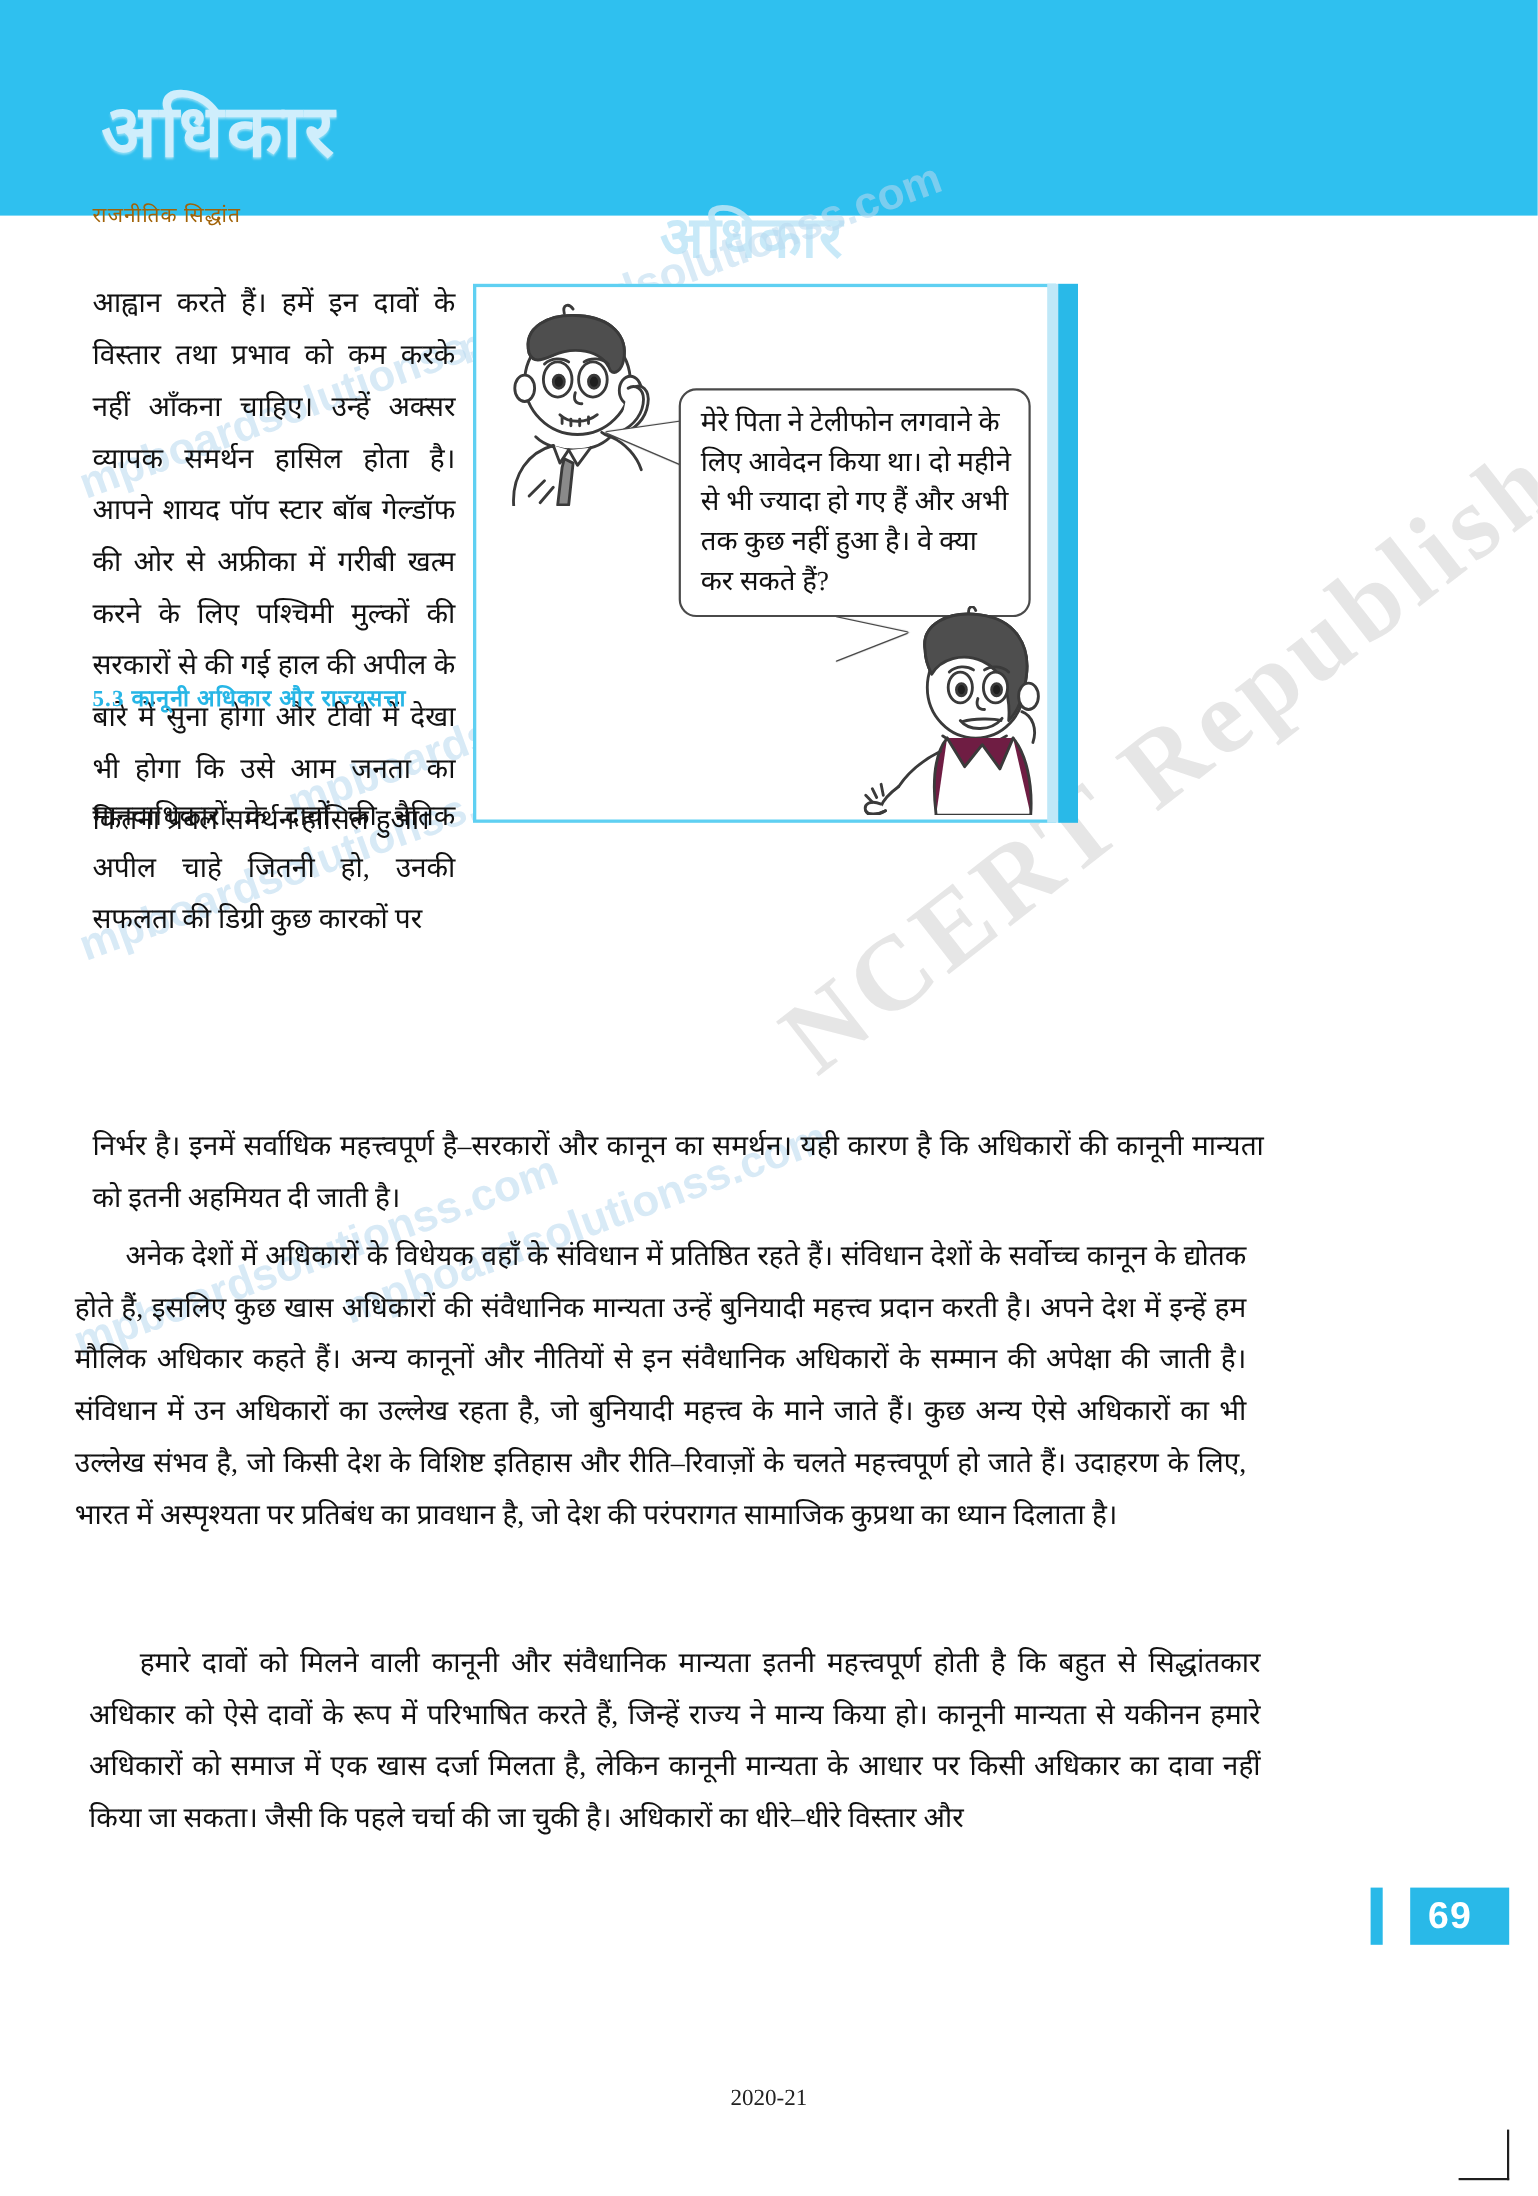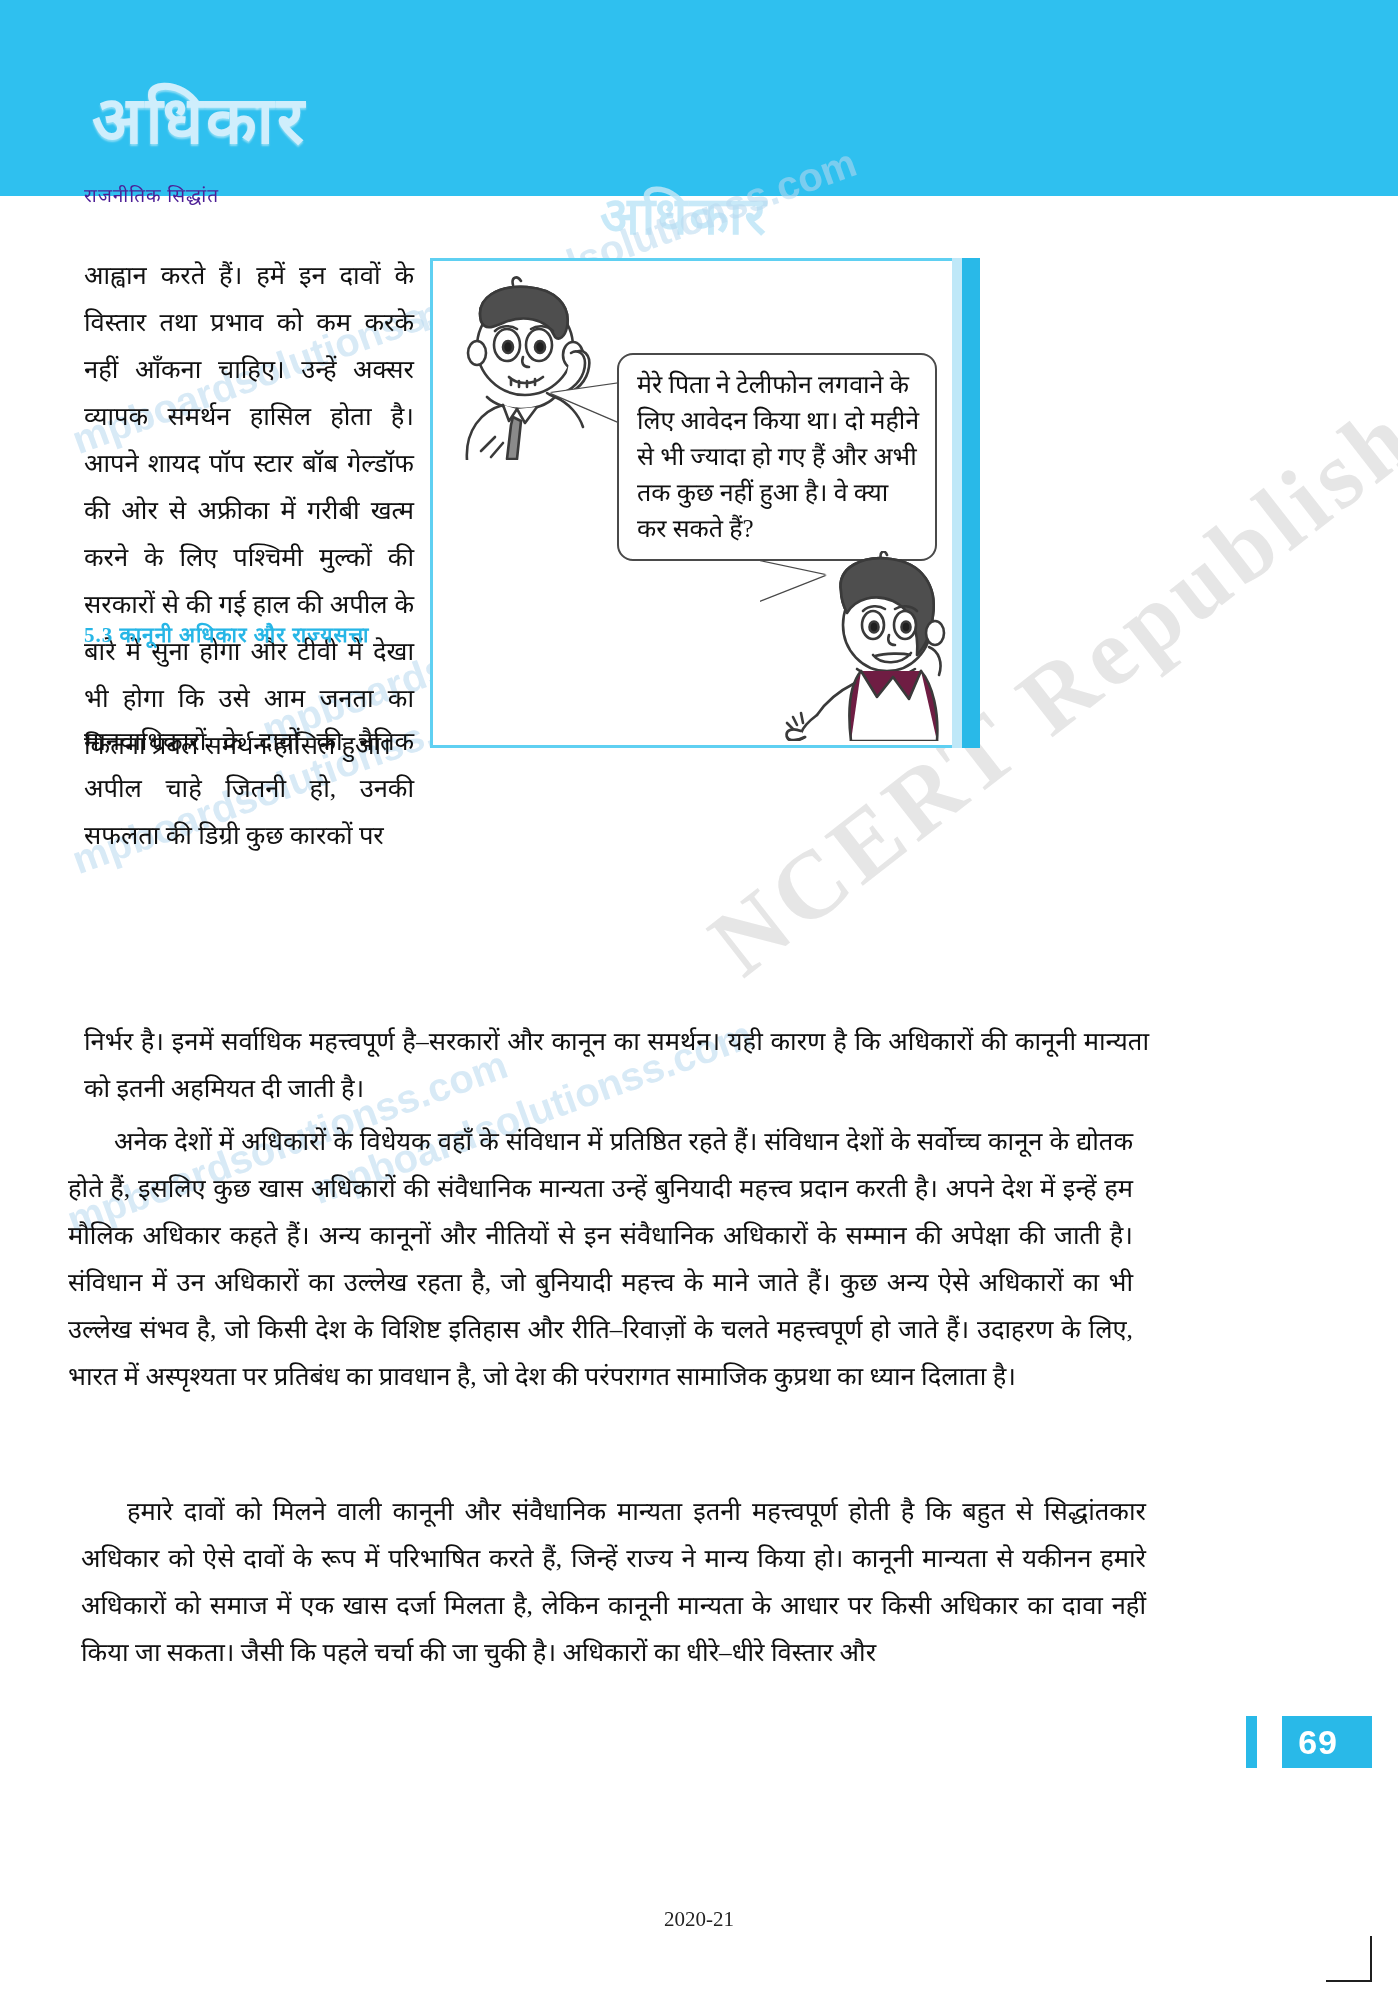--- a/index.html
+++ b/index.html
@@ -51,21 +51,21 @@
     letter-spacing: 3px;
     text-shadow: 0 2px 2px rgba(255,255,255,0.45);
     white-space: nowrap;
   }
 
   .chapter-subtitle {
     position: absolute;
     top: 182px;
     left: 84px;
     font-size: 19px;
-    color: #4c1d95;
+    color: #a16207;
     letter-spacing: 1px;
     white-space: nowrap;
   }
 
   
   .ghost-title {
     position: absolute;
     top: 178px;
     left: 600px;
     font-size: 52px;
@@ -240,21 +240,21 @@
     font-weight: 700;
     font-size: 34px;
     display: flex;
     align-items: center;
     padding: 0 34px 0 16px;
     letter-spacing: 1px;
   }
 
   .footer-year {
     position: absolute;
-    bottom: 64px;
+    bottom: 76px;
     left: 0;
     width: 1398px;
     text-align: center;
     font-size: 21px;
     color: #222222;
     font-family: "Liberation Serif", serif;
   }
 </style>
 </head>
 <body>

